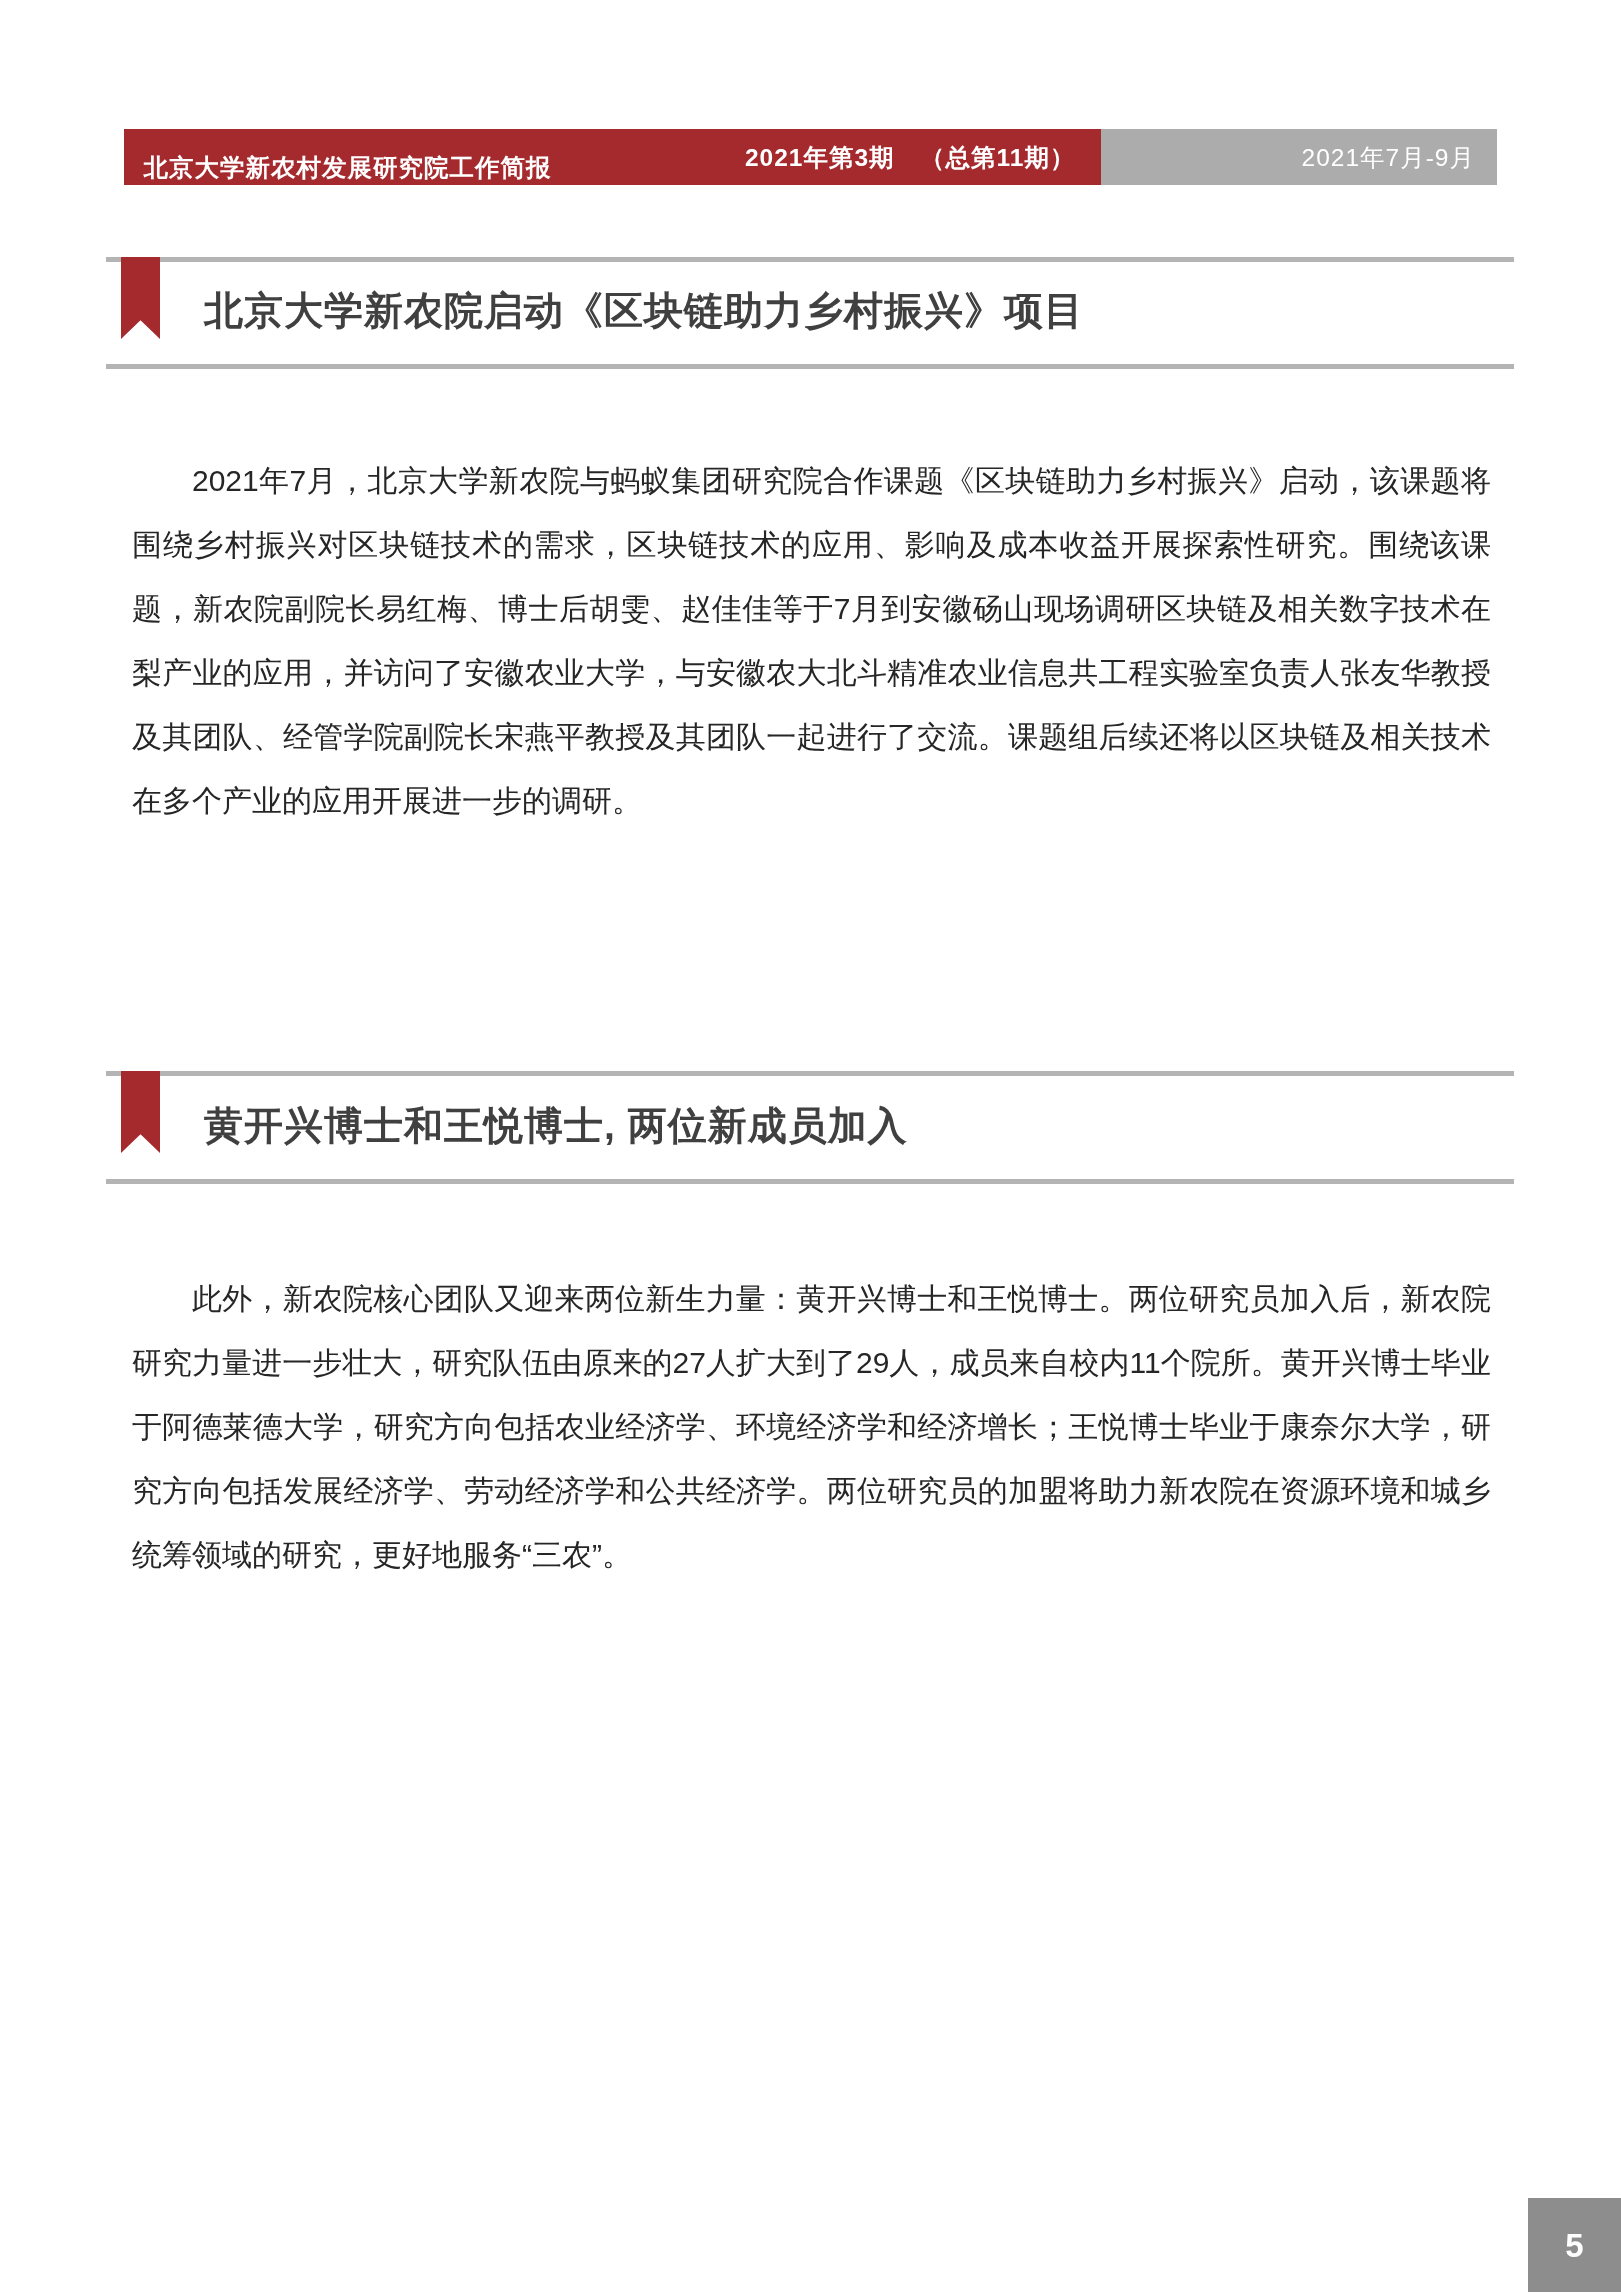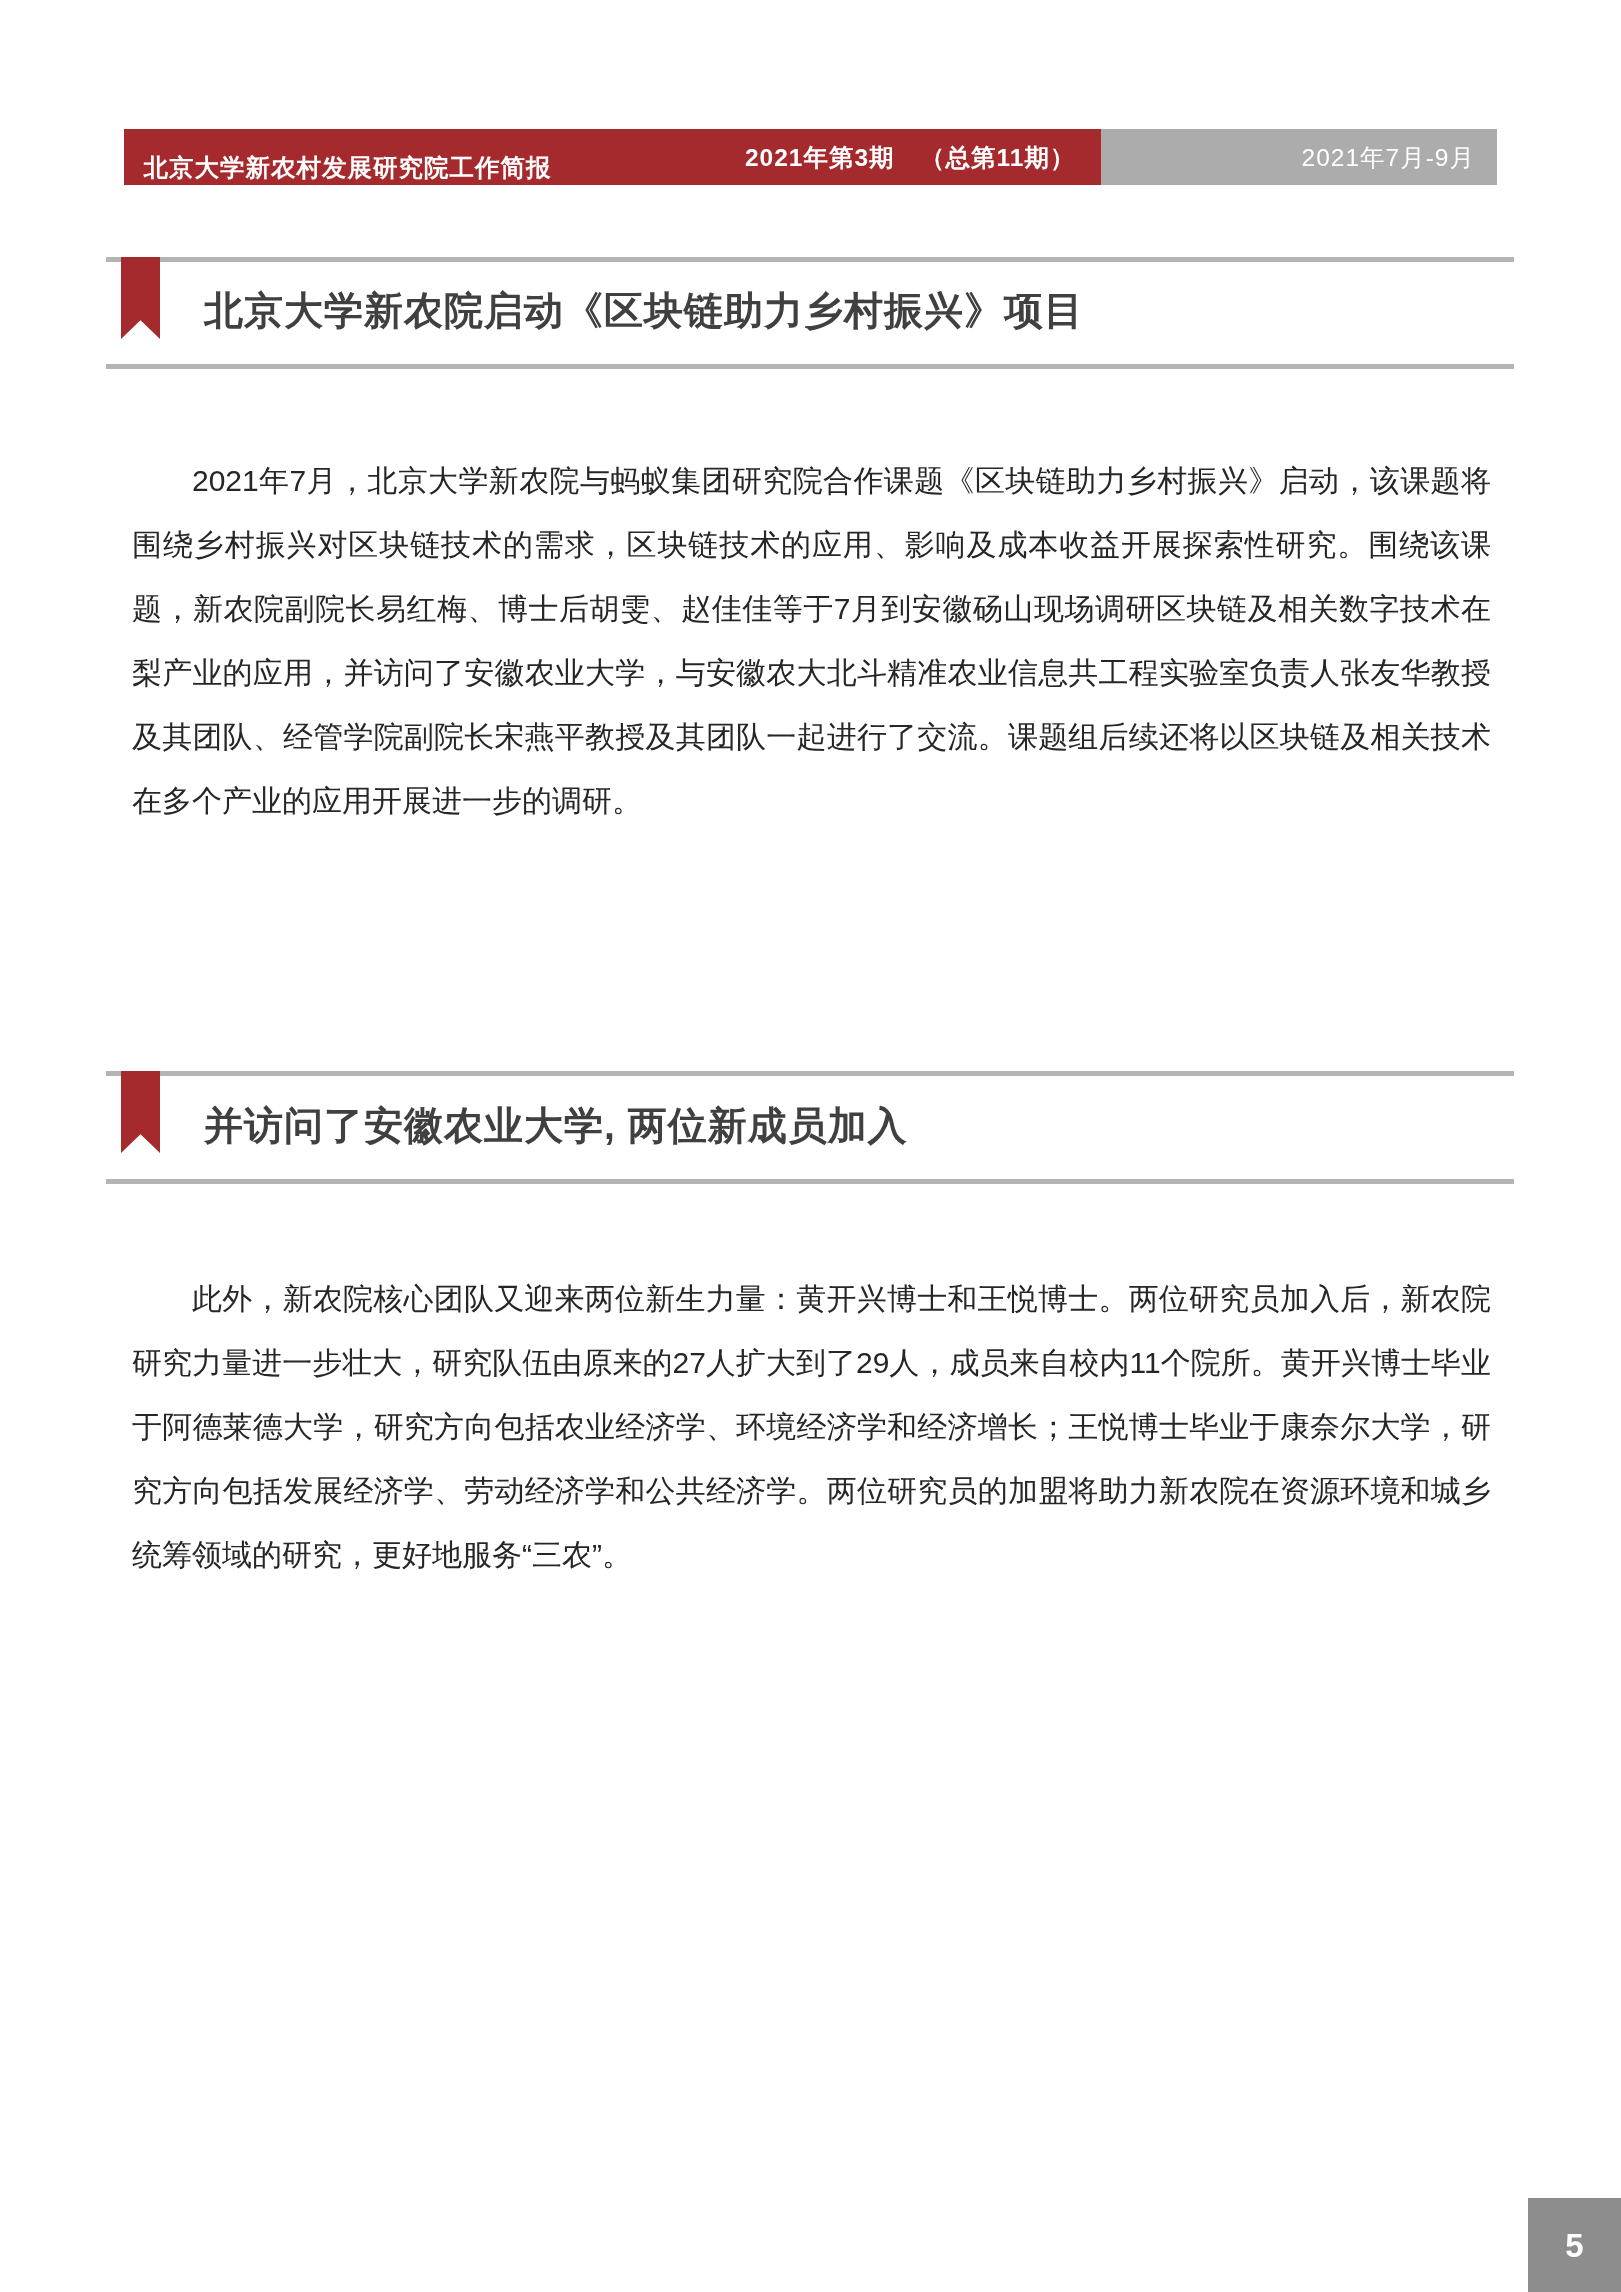--- a/index.html
+++ b/index.html
@@ -87,21 +87,21 @@
   <div class="bookmark" style="top:257px"></div>
   <h2 class="section-title" style="top:288px">北京大学新农院启动《区块链助力乡村振兴》项目</h2>
   <div class="rule" style="top:364px"></div>
 
   <div class="bodytext" style="top:441px">
     <p>2021年7月，北京大学新农院与蚂蚁集团研究院合作课题《区块链助力乡村振兴》启动，该课题将围绕乡村振兴对区块链技术的需求，区块链技术的应用、影响及成本收益开展探索性研究。围绕该课题，新农院副院长易红梅、博士后胡雯、赵佳佳等于7月到安徽砀山现场调研区块链及相关数字技术在梨产业的应用，并访问了安徽农业大学，与安徽农大北斗精准农业信息共工程实验室负责人张友华教授及其团队、经管学院副院长宋燕平教授及其团队一起进行了交流。课题组后续还将以区块链及相关技术在多个产业的应用开展进一步的调研。</p>
   </div>
 
   <div class="rule" style="top:1071px"></div>
   <div class="bookmark" style="top:1071px"></div>
-  <h2 class="section-title" style="top:1103px">并访问了安徽农业大学, 两位新成员加入</h2>
+  <h2 class="section-title" style="top:1103px">黄开兴博士和王悦博士, 两位新成员加入</h2>
   <div class="rule" style="top:1179px"></div>
 
   <div class="bodytext" style="top:1259px">
     <p>此外，新农院核心团队又迎来两位新生力量：黄开兴博士和王悦博士。两位研究员加入后，新农院研究力量进一步壮大，研究队伍由原来的27人扩大到了29人，成员来自校内11个院所。黄开兴博士毕业于阿德莱德大学，研究方向包括农业经济学、环境经济学和经济增长；王悦博士毕业于康奈尔大学，研究方向包括发展经济学、劳动经济学和公共经济学。两位研究员的加盟将助力新农院在资源环境和城乡统筹领域的研究，更好地服务“三农”。</p>
   </div>
 
   <div class="page-num">
     <span>5</span>
   </div>
 

